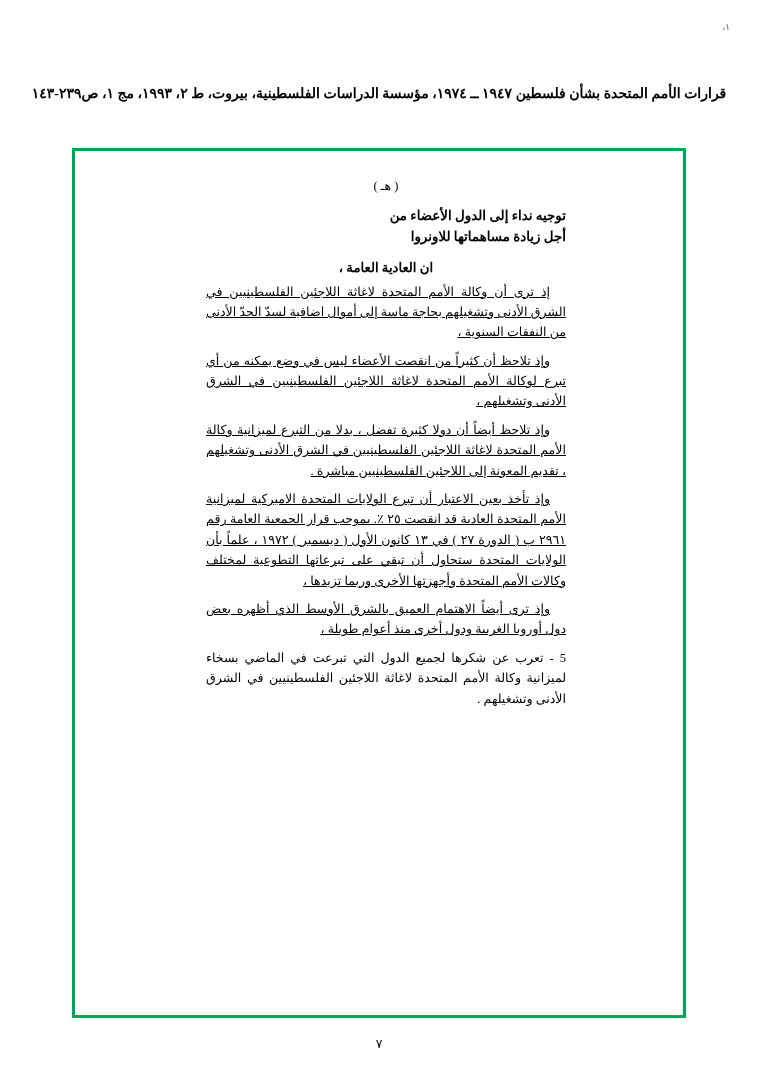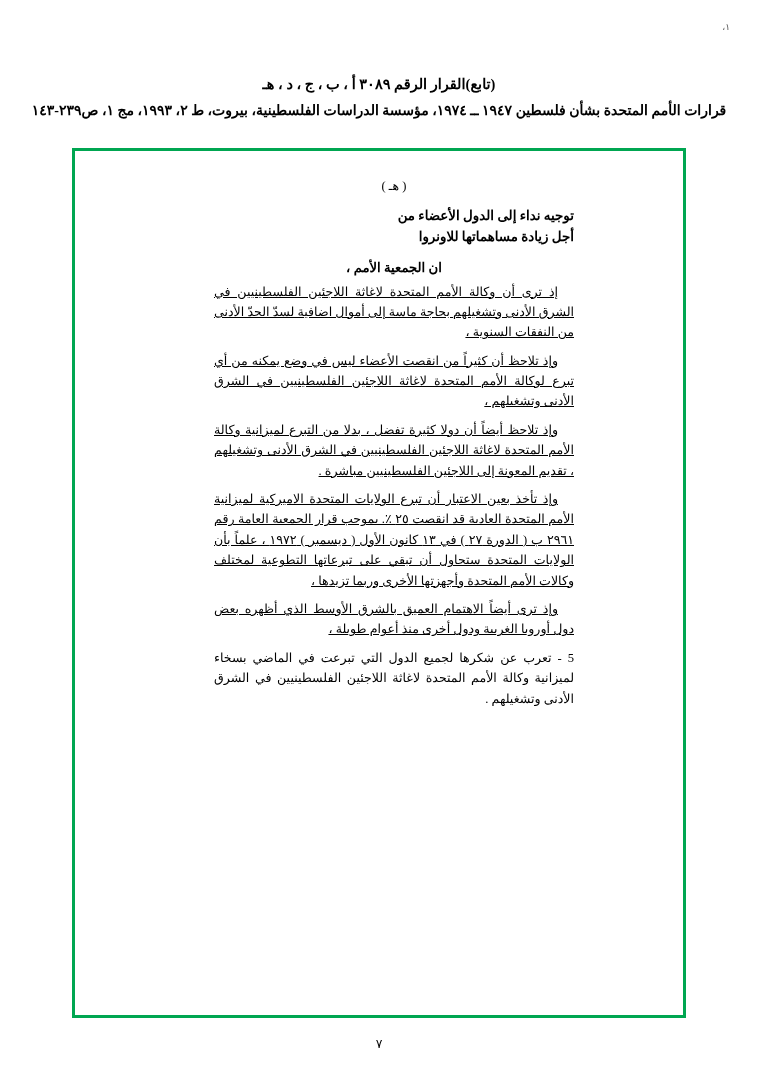--- a/index.html
+++ b/index.html
@@ -62,21 +62,21 @@
     width: 614px;
     height: 870px;
     border: 3px solid #00a651;
     box-sizing: border-box;
     background: #ffffff;
   }
 
   .content {
     position: absolute;
     top: 178px;
-    right: 184px;
+    right: 192px;
     width: 360px;
     direction: rtl;
     text-align: right;
   }
 
   .section-mark {
     text-align: center;
     font-size: 12.5px;
     margin-bottom: 12px;
     letter-spacing: 1px;
@@ -120,31 +120,30 @@
   }
 </style>
 </head>
 <body>
 
 <div class="page">
 
   <div class="corner-mark">١،</div>
 
   <div class="doc-header">
-    <div class="doc-title">(تابع)القرار الرقم ٣٠٨٩ أ ، ب ، ج ، د ، هـ</div>
     <div class="doc-source">قرارات الأمم المتحدة بشأن فلسطين ١٩٤٧ ــ ١٩٧٤، مؤسسة الدراسات الفلسطينية، بيروت، ط ٢، ١٩٩٣، مج ١، ص٢٣٩-١٤٣</div>
   </div>
 
   <div class="green-frame"></div>
 
   <div class="content">
     <div class="section-mark">( هـ )</div>
     <div class="heading-line">توجيه نداء إلى الدول الأعضاء من</div>
     <div class="heading-line">أجل زيادة مساهماتها للاونروا</div>
-    <div class="assembly-line">ان الجمعية الأمم ،</div>
+    <div class="assembly-line">ان العادية العامة ،</div>
 
     <p class="para indent">إذ ترى أن وكالة الأمم المتحدة لاغاثة اللاجئين الفلسطينيين في الشرق الأدنى وتشغيلهم بحاجة ماسة إلى أموال اضافية لسدّ الحدّ الأدنى من النفقات السنوية ،</p>
     <p class="para indent">وإذ تلاحظ أن كثيراً من انقصت الأعضاء ليس في وضع يمكنه من أي تبرع لوكالة الأمم المتحدة لاغاثة اللاجئين الفلسطينيين في الشرق الأدنى وتشغيلهم ،</p>
     <p class="para indent">وإذ تلاحظ أيضاً أن دولا كثيرة تفضل ، بدلا من التبرع لميزانية وكالة الأمم المتحدة لاغاثة اللاجئين الفلسطينيين في الشرق الأدنى وتشغيلهم ، تقديم المعونة إلى اللاجئين الفلسطينيين مباشرة .</p>
     <p class="para indent">وإذ تأخذ بعين الاعتبار أن تبرع الولايات المتحدة الاميركية لميزانية الأمم المتحدة العادية قد انقصت ٢٥ ٪. بموجب قرار الجمعية العامة رقم ٢٩٦١ ب ( الدورة ٢٧ ) في ١٣ كانون الأول ( ديسمبر ) ١٩٧٢ ، علماً بأن الولايات المتحدة ستحاول أن تبقي على تبرعاتها التطوعية لمختلف وكالات الأمم المتحدة وأجهزتها الأخرى وربما تزيدها ،</p>
     <p class="para indent spaced">وإذ ترى أيضاً الاهتمام العميق بالشرق الأوسط الذي أظهره بعض دول أوروبا الغربية ودول أخرى منذ أعوام طويلة ،</p>
     <p class="para spaced">5 - تعرب عن شكرها لجميع الدول التي تبرعت في الماضي بسخاء لميزانية وكالة الأمم المتحدة لاغاثة اللاجئين الفلسطينيين في الشرق الأدنى وتشغيلهم .</p>
   </div>
 
   <div class="page-number">٧</div>

